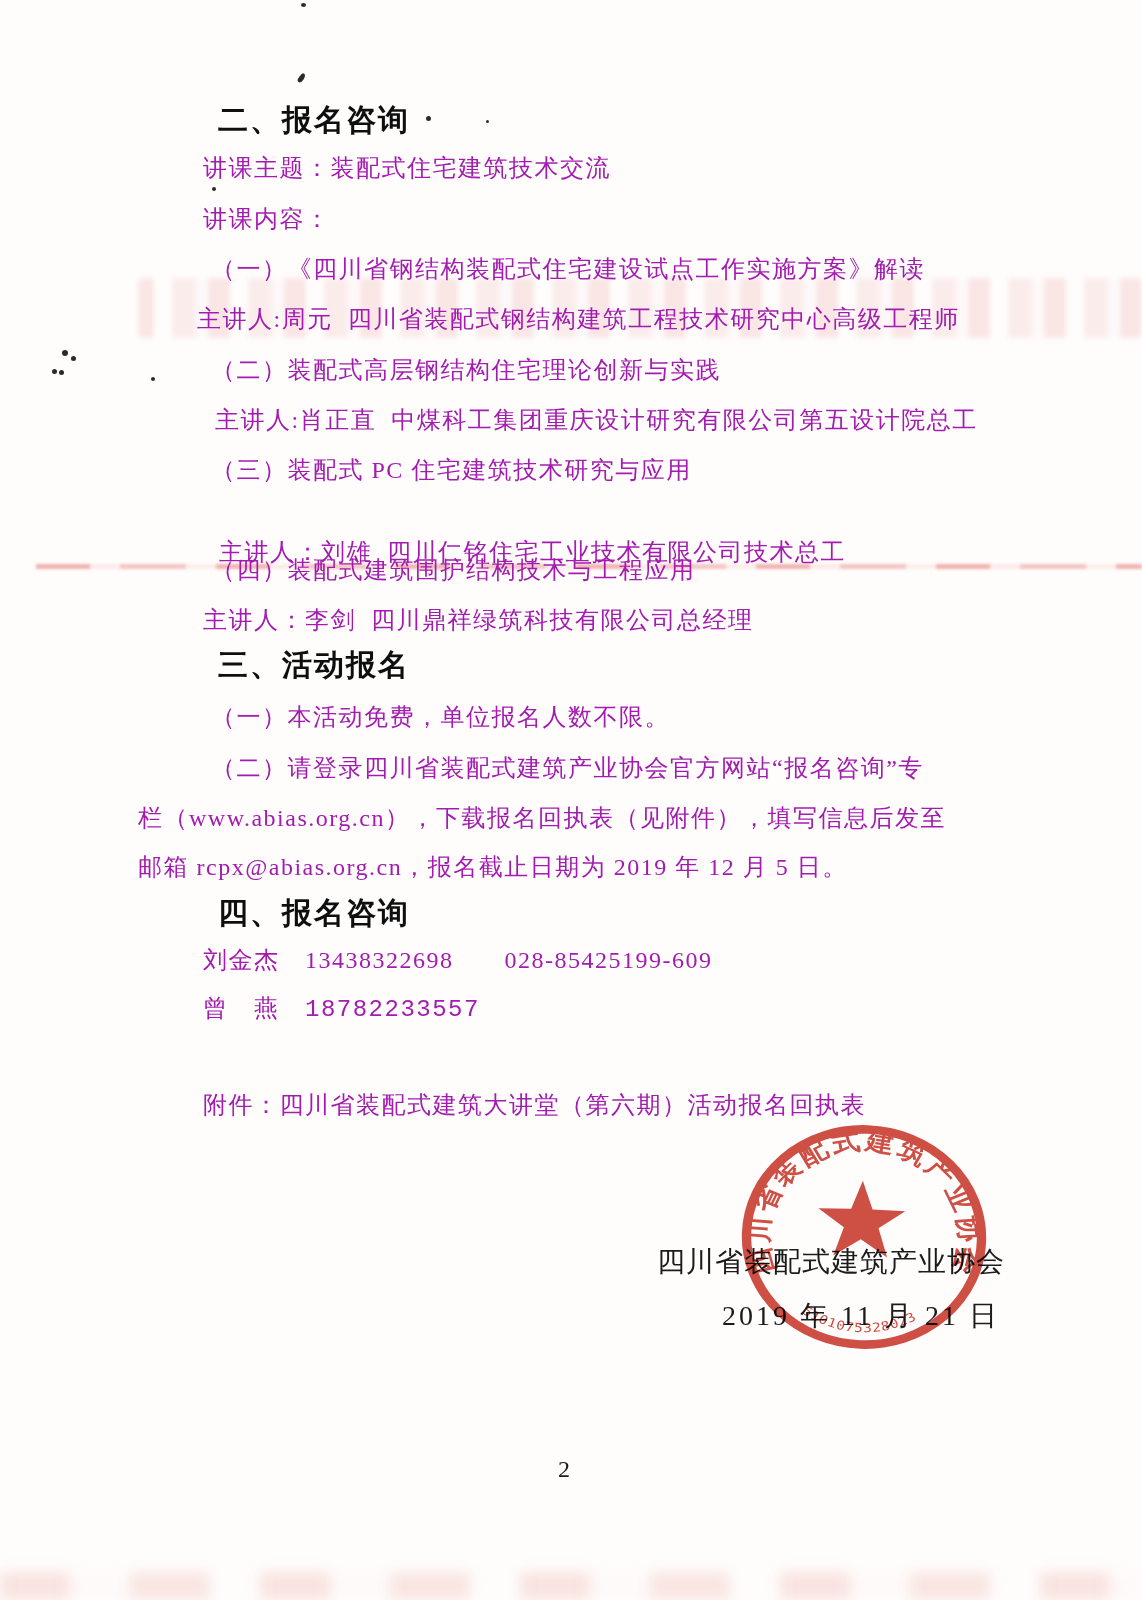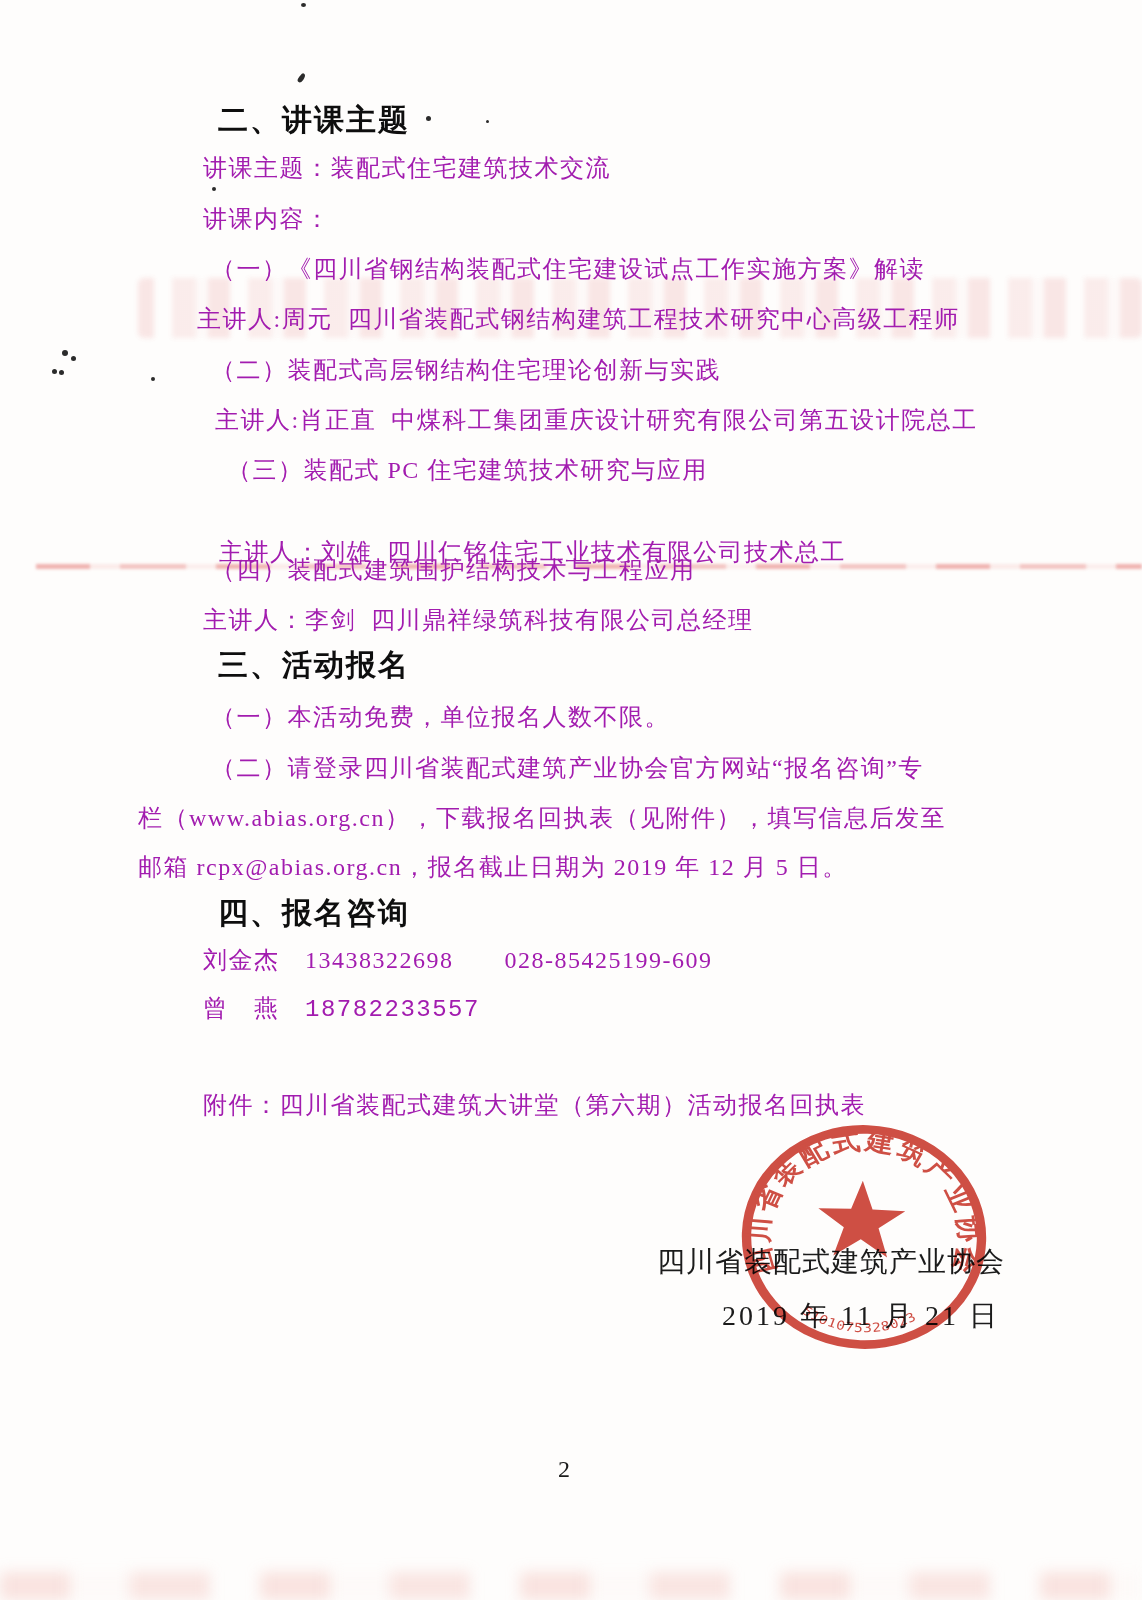--- a/index.html
+++ b/index.html
@@ -72,28 +72,28 @@
   <div class="speck" style="left:301px;top:3px;width:5px;height:4px;"></div>
   <div class="speck" style="left:426px;top:116px;width:5px;height:5px;"></div>
   <div class="speck" style="left:486px;top:120px;width:3px;height:3px;"></div>
   <div class="speck" style="left:212px;top:187px;width:4px;height:4px;"></div>
   <div class="speck" style="left:62px;top:350px;width:6px;height:6px;"></div>
   <div class="speck" style="left:71px;top:356px;width:5px;height:5px;"></div>
   <div class="speck" style="left:52px;top:369px;width:5px;height:5px;"></div>
   <div class="speck" style="left:59px;top:370px;width:5px;height:5px;"></div>
   <div class="speck" style="left:151px;top:377px;width:4px;height:4px;"></div>
 
-  <div class="line heading" style="left:218px;top:100px;">二、讲课主题</div>
+  <div class="line heading" style="left:218px;top:100px;">二、报名咨询</div>
   <div class="line" style="left:203px;top:148px;">讲课主题：装配式住宅建筑技术交流</div>
   <div class="line" style="left:203px;top:199px;">讲课内容：</div>
   <div class="line" style="left:211px;top:249px;">（一）《四川省钢结构装配式住宅建设试点工作实施方案》解读</div>
   <div class="line" style="left:197px;top:299px;">主讲人:周元  四川省装配式钢结构建筑工程技术研究中心高级工程师</div>
   <div class="line" style="left:211px;top:350px;">（二）装配式高层钢结构住宅理论创新与实践</div>
   <div class="line" style="left:197px;top:400px;margin-left:18px;">主讲人:肖正直  中煤科工集团重庆设计研究有限公司第五设计院总工</div>
-  <div class="line" style="left:211px;top:450px;margin-left:16px;">（三）装配式 PC 住宅建筑技术研究与应用</div>
+  <div class="line" style="left:211px;top:450px;">（三）装配式 PC 住宅建筑技术研究与应用</div>
   <div class="line" style="left:219px;top:500px;margin-top:32px;">主讲人：刘雄  四川仁铭住宅工业技术有限公司技术总工</div>
   <div class="line" style="left:211px;top:550px;text-align:right;">（四）装配式建筑围护结构技术与工程应用</div>
   <div class="line" style="left:203px;top:600px;">主讲人：李剑  四川鼎祥绿筑科技有限公司总经理</div>
   <div class="line heading" style="left:218px;top:645px;text-align:center;">三、活动报名</div>
   <div class="line" style="left:211px;top:697px;">（一）本活动免费，单位报名人数不限。</div>
   <div class="line" style="left:211px;top:748px;">（二）请登录四川省装配式建筑产业协会官方网站“报名咨询”专</div>
   <div class="line" style="left:138px;top:798px;">栏（www.abias.org.cn），下载报名回执表（见附件），填写信息后发至</div>
   <div class="line" style="left:138px;top:847px;">邮箱 rcpx@abias.org.cn，报名截止日期为 2019 年 12 月 5 日。</div>
   <div class="line heading" style="left:218px;top:893px;">四、报名咨询</div>
   <div class="line" style="left:203px;top:940px;font-family:Liberation Serif, serif;">刘金杰　13438322698　　028-85425199-609</div>

